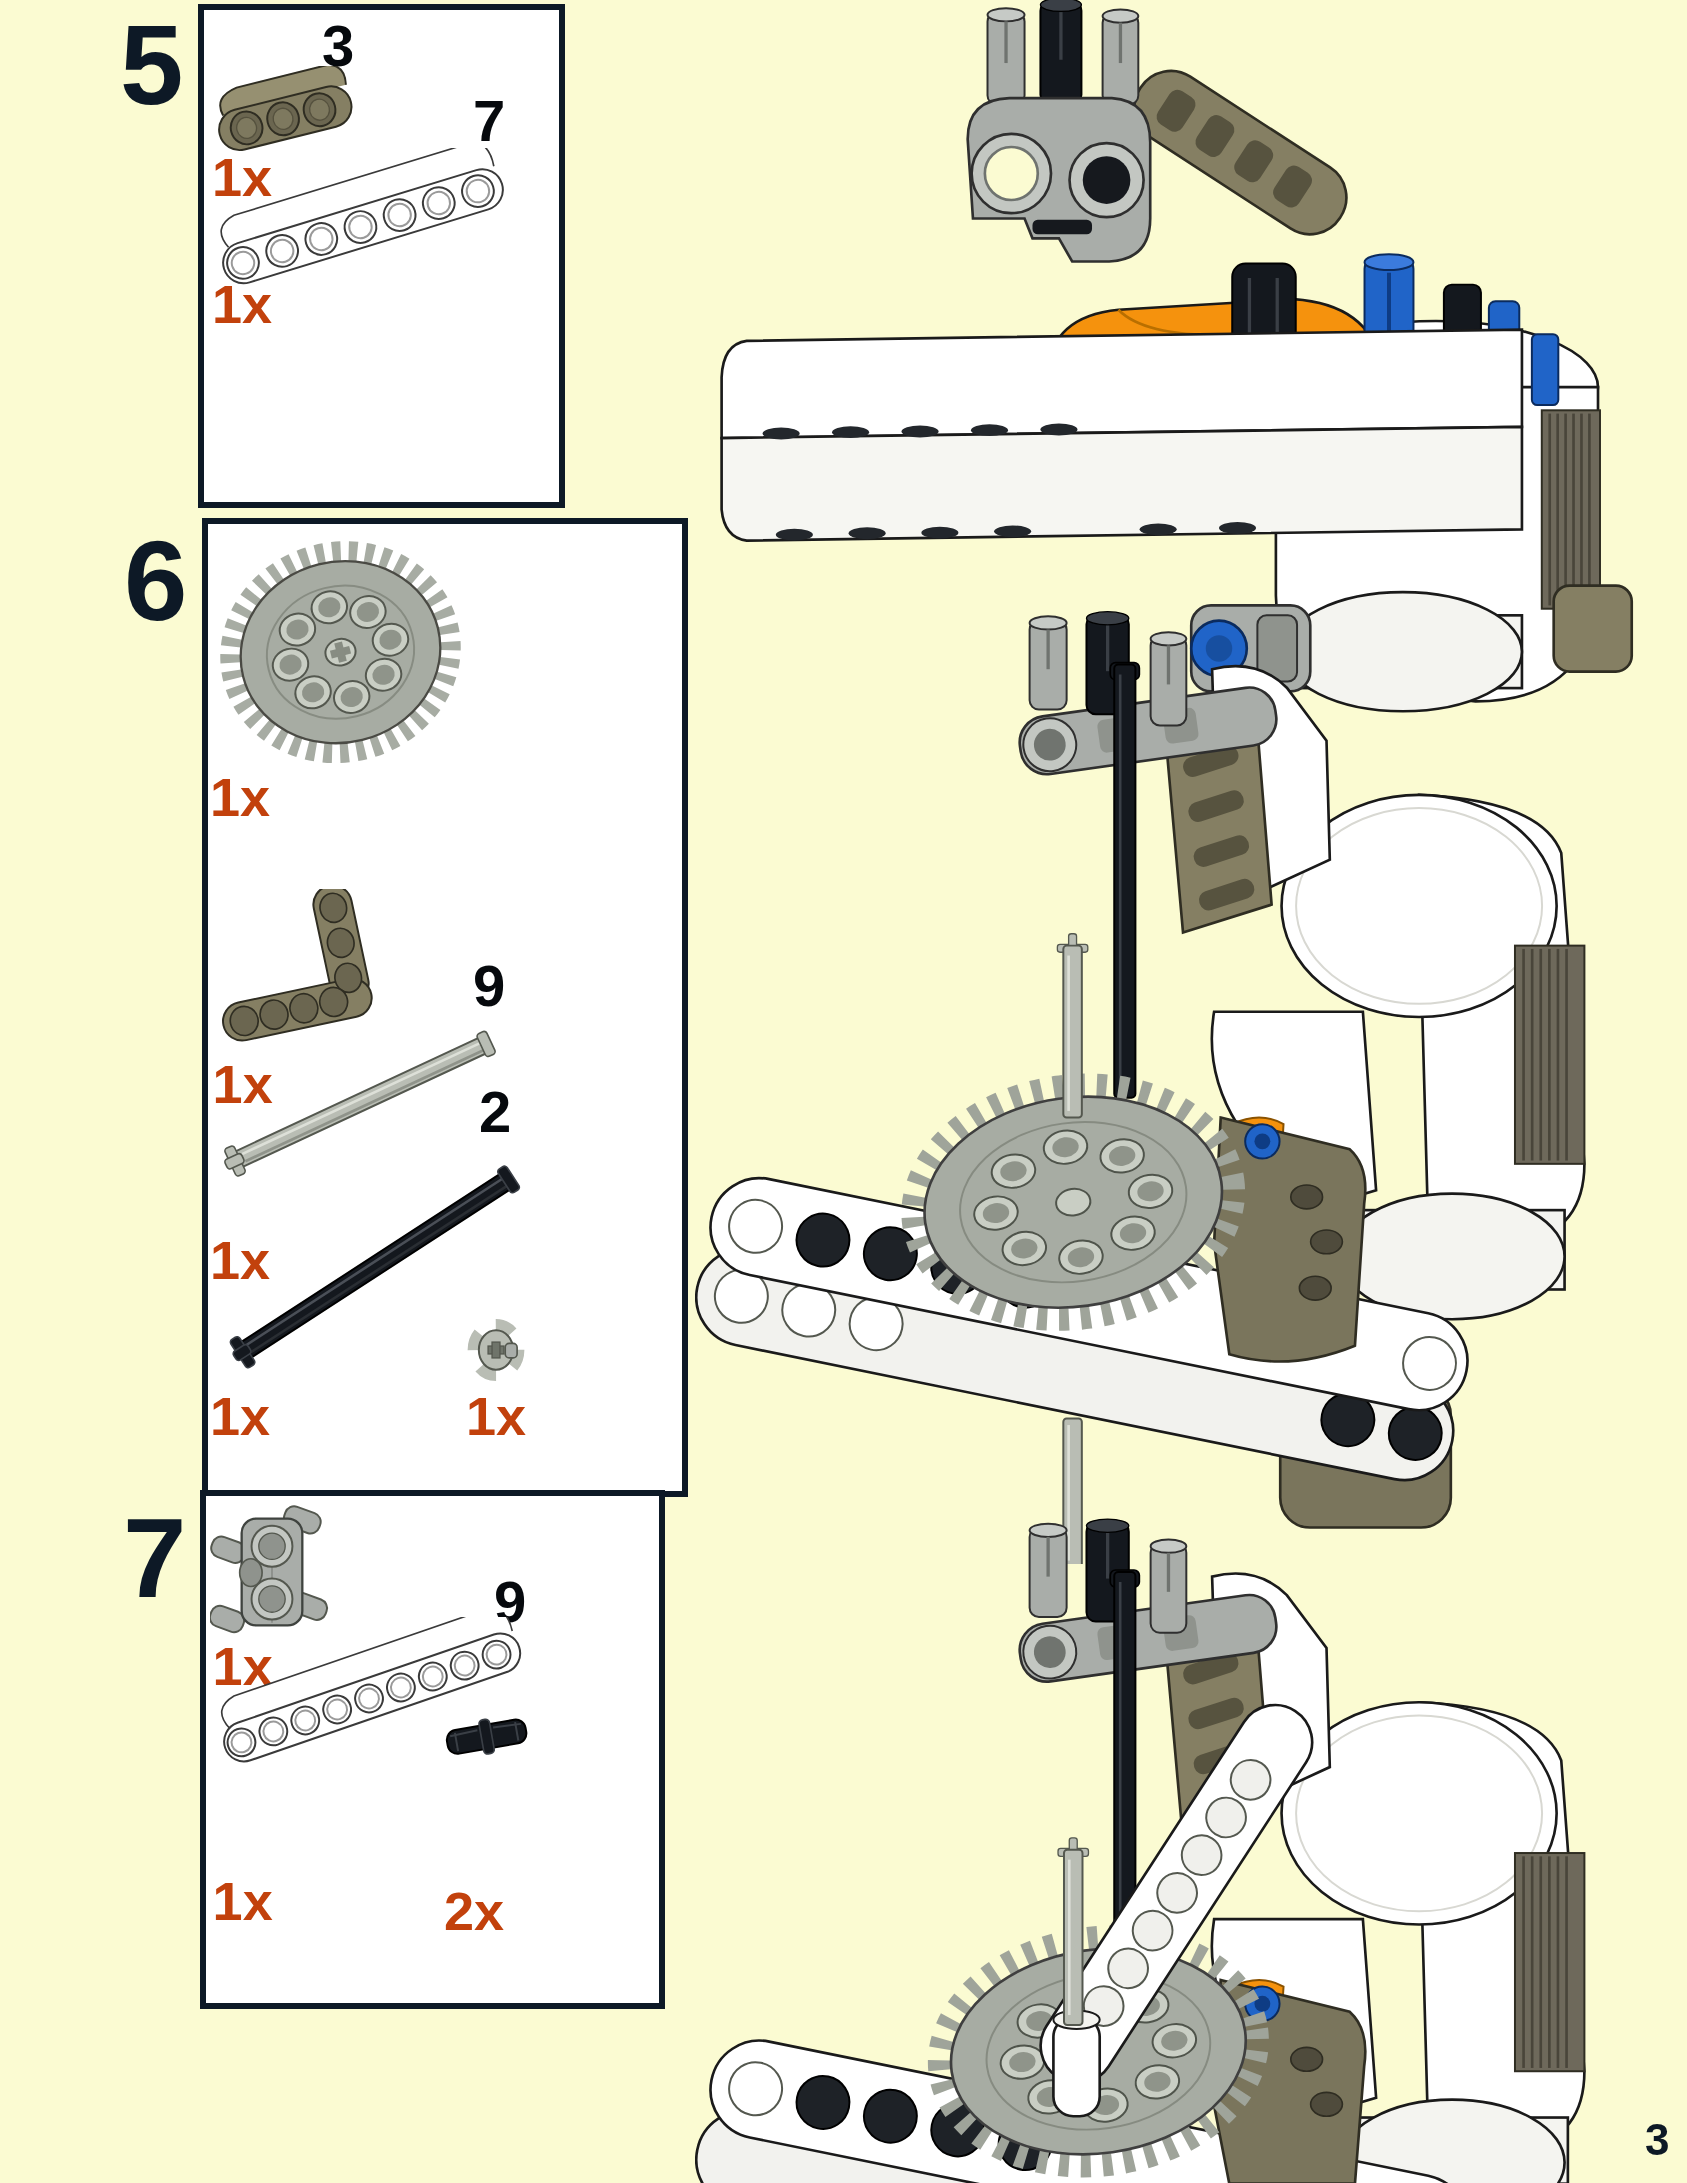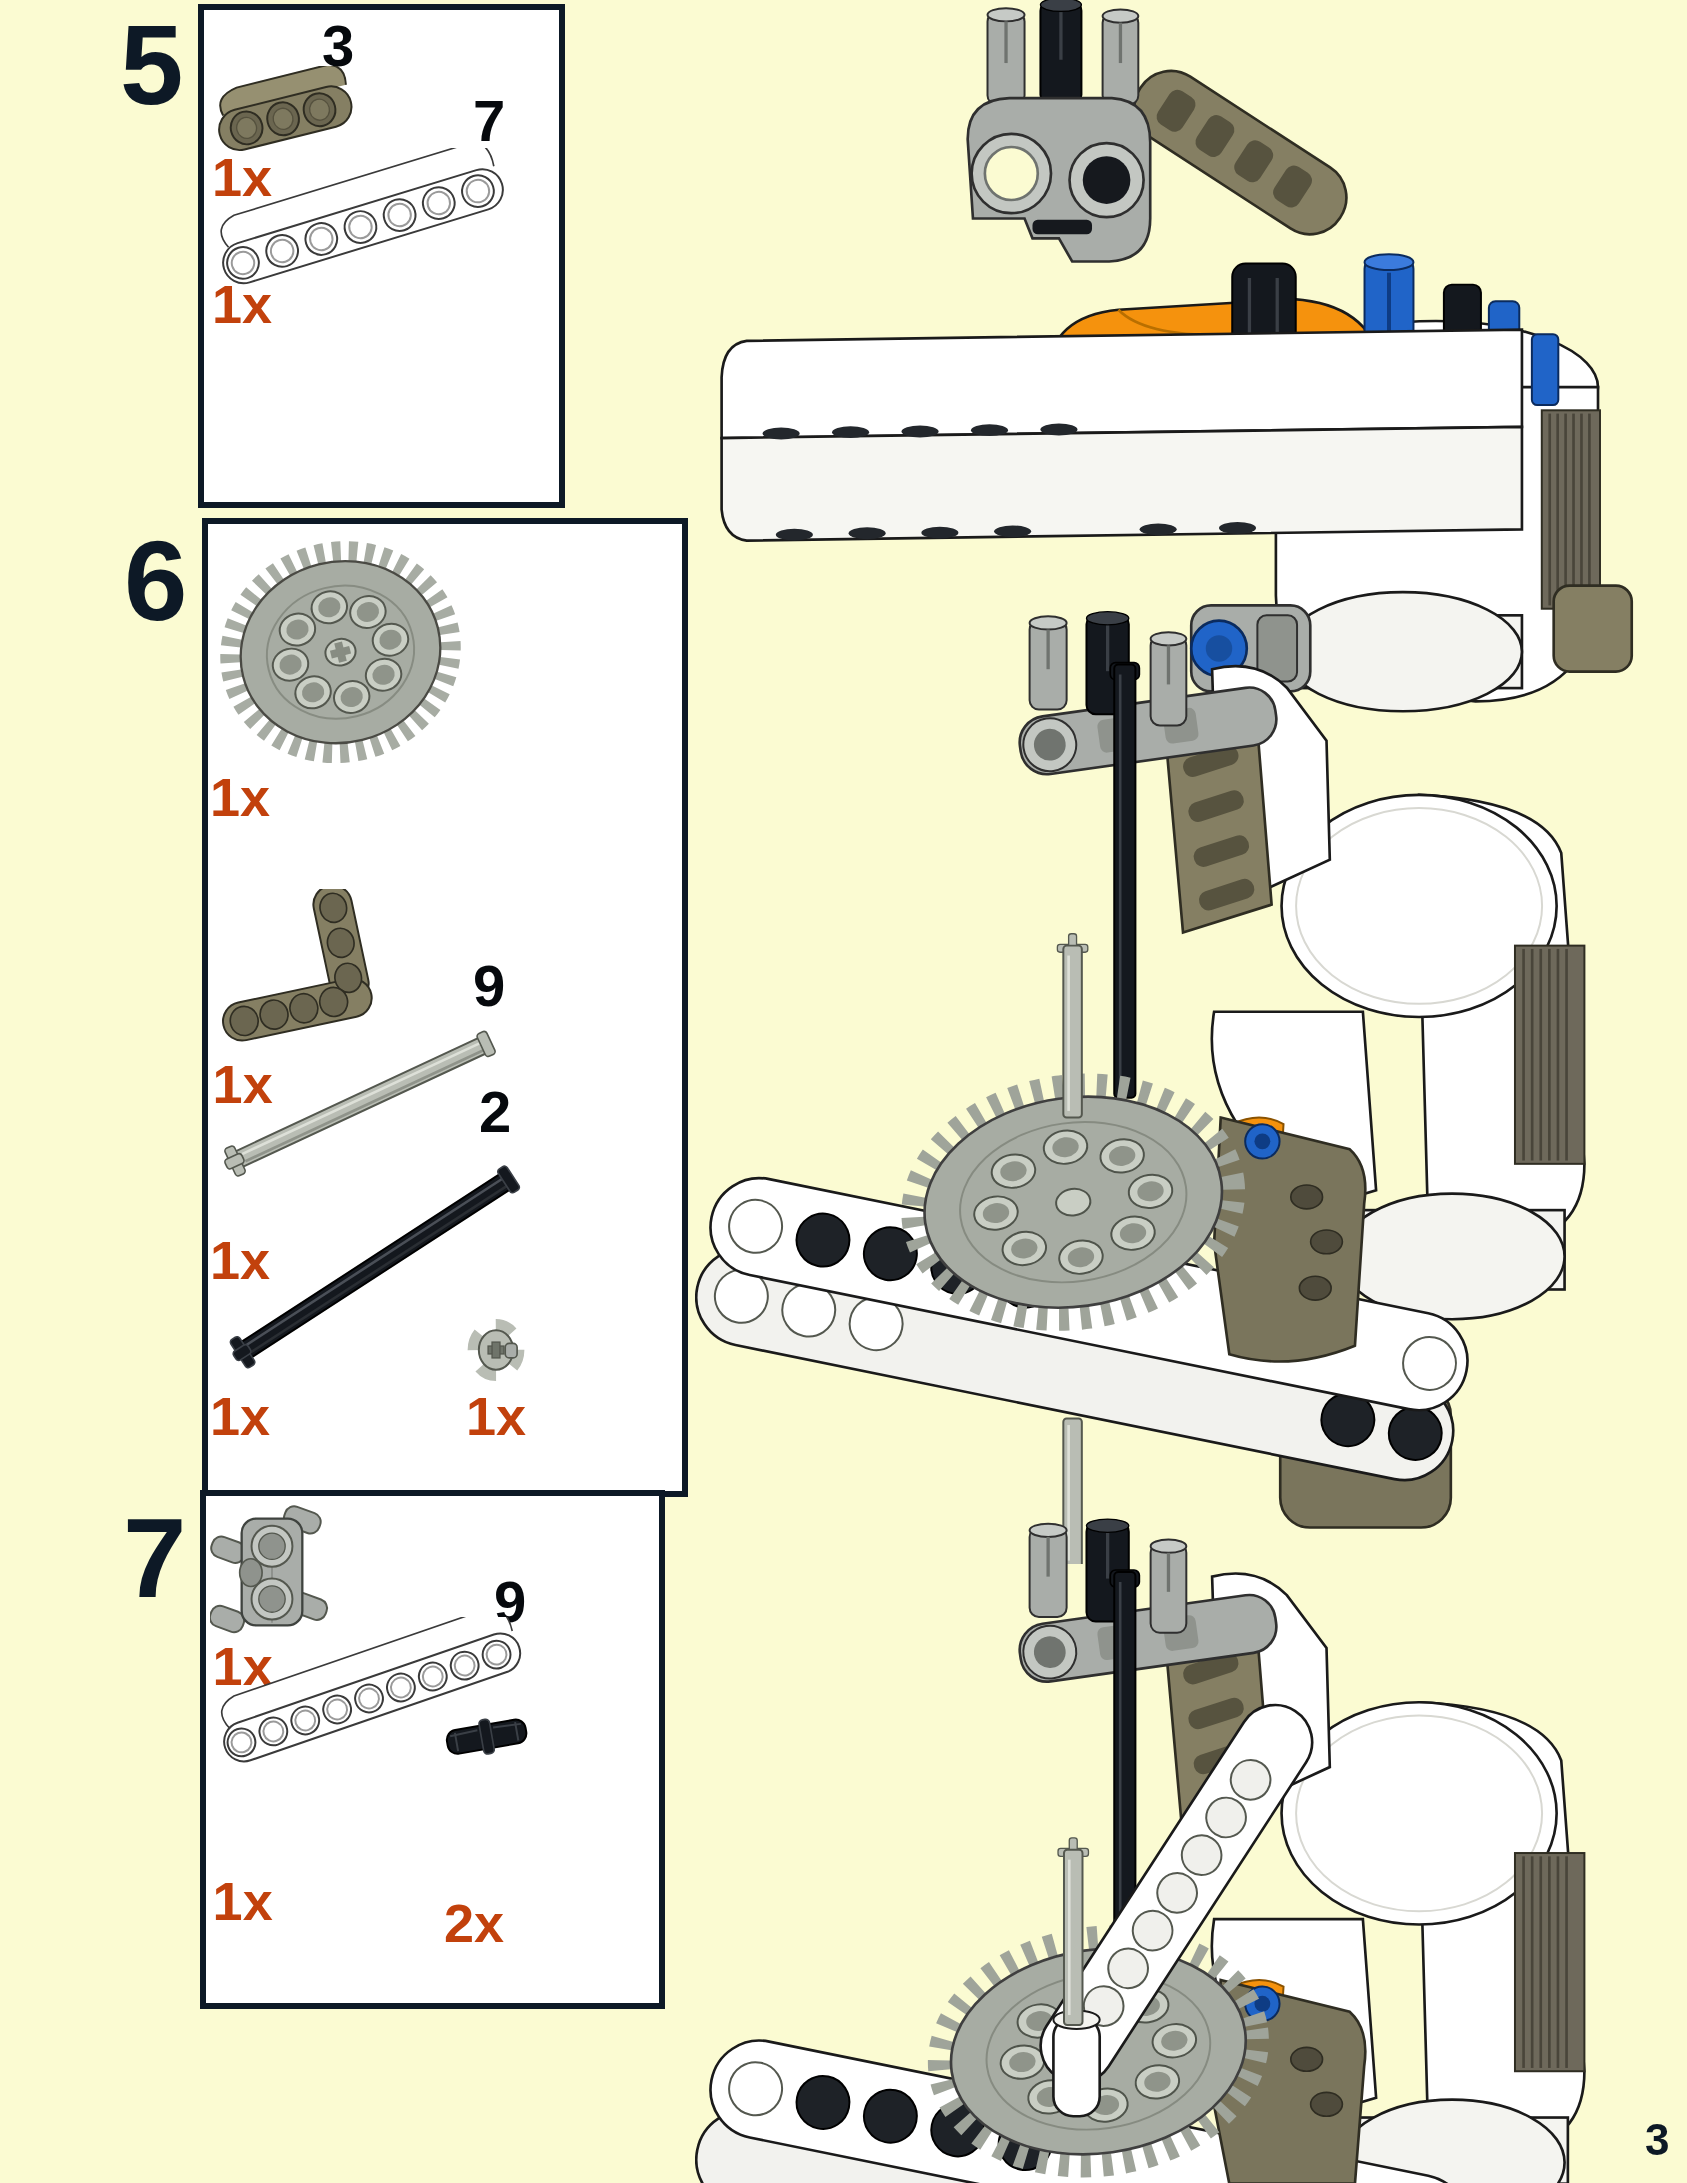--- a/index.html
+++ b/index.html
@@ -418,21 +418,21 @@
     <svg class="icon" style="left:234px;top:210px;" width="93" height="60" viewBox="0 0 140 90">
       <g transform="rotate(-10 70 45)">
         <rect x="10" y="28" width="120" height="36" rx="15" fill="#14181E" stroke="#000000" stroke-width="3"></rect>
         <rect x="62" y="20" width="16" height="52" rx="6" fill="#14181E" stroke="#3A3F46" stroke-width="2.5"></rect>
         <line x1="24" y1="32" x2="24" y2="60" stroke="#3A3F46" stroke-width="3"></line>
         <line x1="116" y1="32" x2="116" y2="60" stroke="#3A3F46" stroke-width="3"></line>
         <line x1="16" y1="36" x2="58" y2="34" stroke="#3A3F46" stroke-width="3"></line>
         <line x1="82" y1="34" x2="124" y2="36" stroke="#3A3F46" stroke-width="3"></line>
       </g>
     </svg>
-    <div class="pcount" style="left:238px;top:400px;">2x</div>
+    <div class="pcount" style="left:238px;top:388px;">2x</div>
   </div>
 
   <svg class="asm" style="left:695px;top:1489px;" width="939" height="695" viewBox="1050 2250 1420 1050">
 
     <g>
       <path d="M 2145,2572 Q 2330,2580 2360,2660 L 2395,3130 Q 2395,3230 2300,3250 L 2160,3270 L 2150,2908 Z" fill="#FFFFFF" stroke="#1A1A1A" stroke-width="4"></path>
       <ellipse cx="2145" cy="2740" rx="208" ry="168" fill="#FFFFFF" stroke="#1A1A1A" stroke-width="4"></ellipse>
       <ellipse cx="2145" cy="2740" rx="186" ry="148" fill="none" stroke="#D8D8D2" stroke-width="3"></ellipse>
       <rect x="2290" y="2800" width="105" height="330" fill="#6E695B" stroke="#2F2D22" stroke-width="3"></rect>
       <line x1="2303" y1="2805" x2="2303" y2="3125" stroke="#49453A" stroke-width="4"></line>

